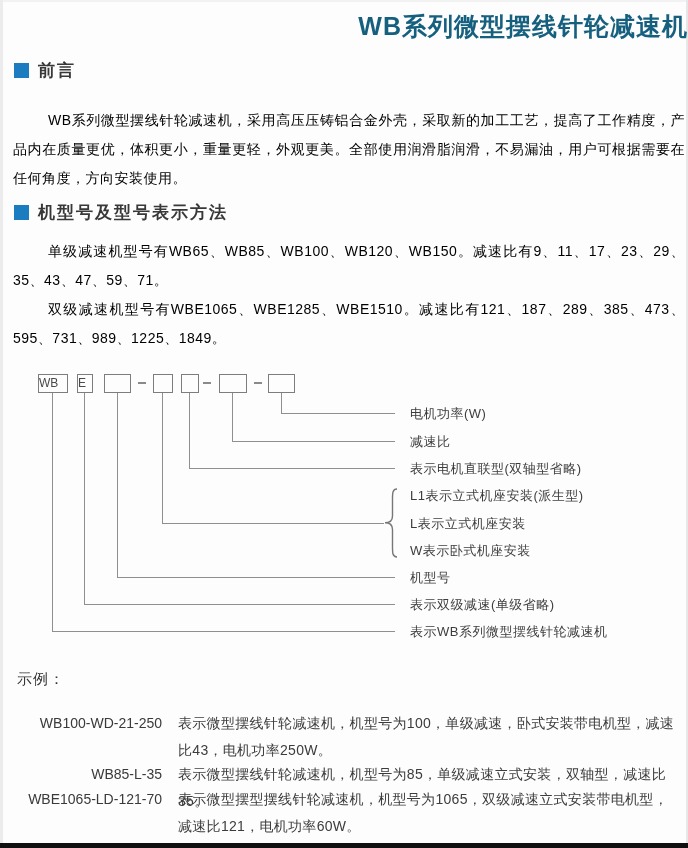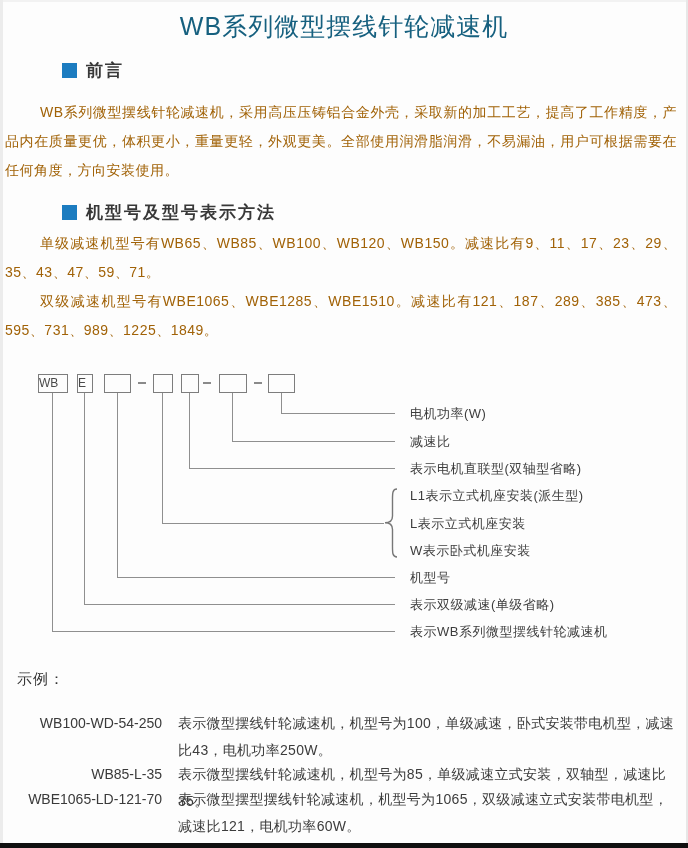--- a/index.html
+++ b/index.html
@@ -5,30 +5,30 @@
   html,body{margin:0;padding:0;background:#ffffff;}
   .page{
     position:relative;width:688px;height:848px;margin:0;
     background:#fdfdfd;overflow:hidden;
     font-family:"Liberation Sans","DejaVu Sans",sans-serif;
     color:#3a3a3a;
     box-shadow:inset 3px 0 0 #ececec, inset -2px 0 0 #e7e7e7, inset 0 2px 0 #f2f2f2;
   }
   .title{
     position:absolute;top:10px;left:0;width:100%;
-    text-align:center;font-size:25px;font-weight:normal;color:#16607f;
+    text-align:right;font-size:25px;font-weight:bold;color:#16607f;
     letter-spacing:1px;margin:0;
   }
-  .sec-header{position:absolute;left:14px;height:18px;display:flex;align-items:center;margin-left:48px;}
+  .sec-header{position:absolute;left:14px;height:18px;display:flex;align-items:center;}
   .sq{display:inline-block;width:15px;height:15px;background:#1c7cc0;margin-right:9px;flex:0 0 auto;}
   .sec-title{font-size:17px;font-weight:bold;color:#383838;letter-spacing:2px;}
   .body-para{
-    position:absolute;left:5px;width:672px;margin:0;
+    position:absolute;left:5px;width:672px;margin:8px;
     font-size:14px;line-height:29px;text-align:justify;
-    text-indent:35px;color:#a16207;letter-spacing:0.5px;
+    text-indent:35px;color:#000000;letter-spacing:0.5px;
   }
   
   .diagram{position:absolute;left:0;top:368px;width:688px;height:296px;}
   .dbox{
     position:absolute;top:6px;height:19px;box-sizing:border-box;
     border:1px solid #7d7d7d;background:#fdfdfd;
     font-size:12px;color:#4a4a4a;text-align:left;line-height:17px;
   }
   .dash{position:absolute;top:14px;height:2px;width:8px;background:#8a8a8a;}
   .vline{position:absolute;width:1px;background:#8f8f8f;top:25px;}
@@ -112,21 +112,21 @@
     <div class="dlabel" style="top:174px">W表示卧式机座安装</div>
     <div class="dlabel" style="top:201px">机型号</div>
     <div class="dlabel" style="top:255px">表示WB系列微型摆线针轮减速机</div>
     <div class="dlabel" style="top:228px">表示双级减速(单级省略)</div>
   </div>
 
   <div class="examples">
     <div class="ex-heading">示例：</div>
 
     <div>
-      <div class="ex-code" style="top:42px">WB100-WD-54-250</div>
+      <div class="ex-code" style="top:42px">WB100-WD-21-250</div>
       <div class="ex-desc" style="top:42px">表示微型摆线针轮减速机，机型号为100，单级减速，卧式安装带电机型，减速比43，电机功率250W。</div>
     </div>
 
     <div>
       <div class="ex-code" style="top:93px">WB85-L-35</div>
       <div class="ex-desc" style="top:93px">表示微型摆线针轮减速机，机型号为85，单级减速立式安装，双轴型，减速比35。</div>
     </div>
 
     <div>
       <div class="ex-code" style="top:118px">WBE1065-LD-121-70</div>

